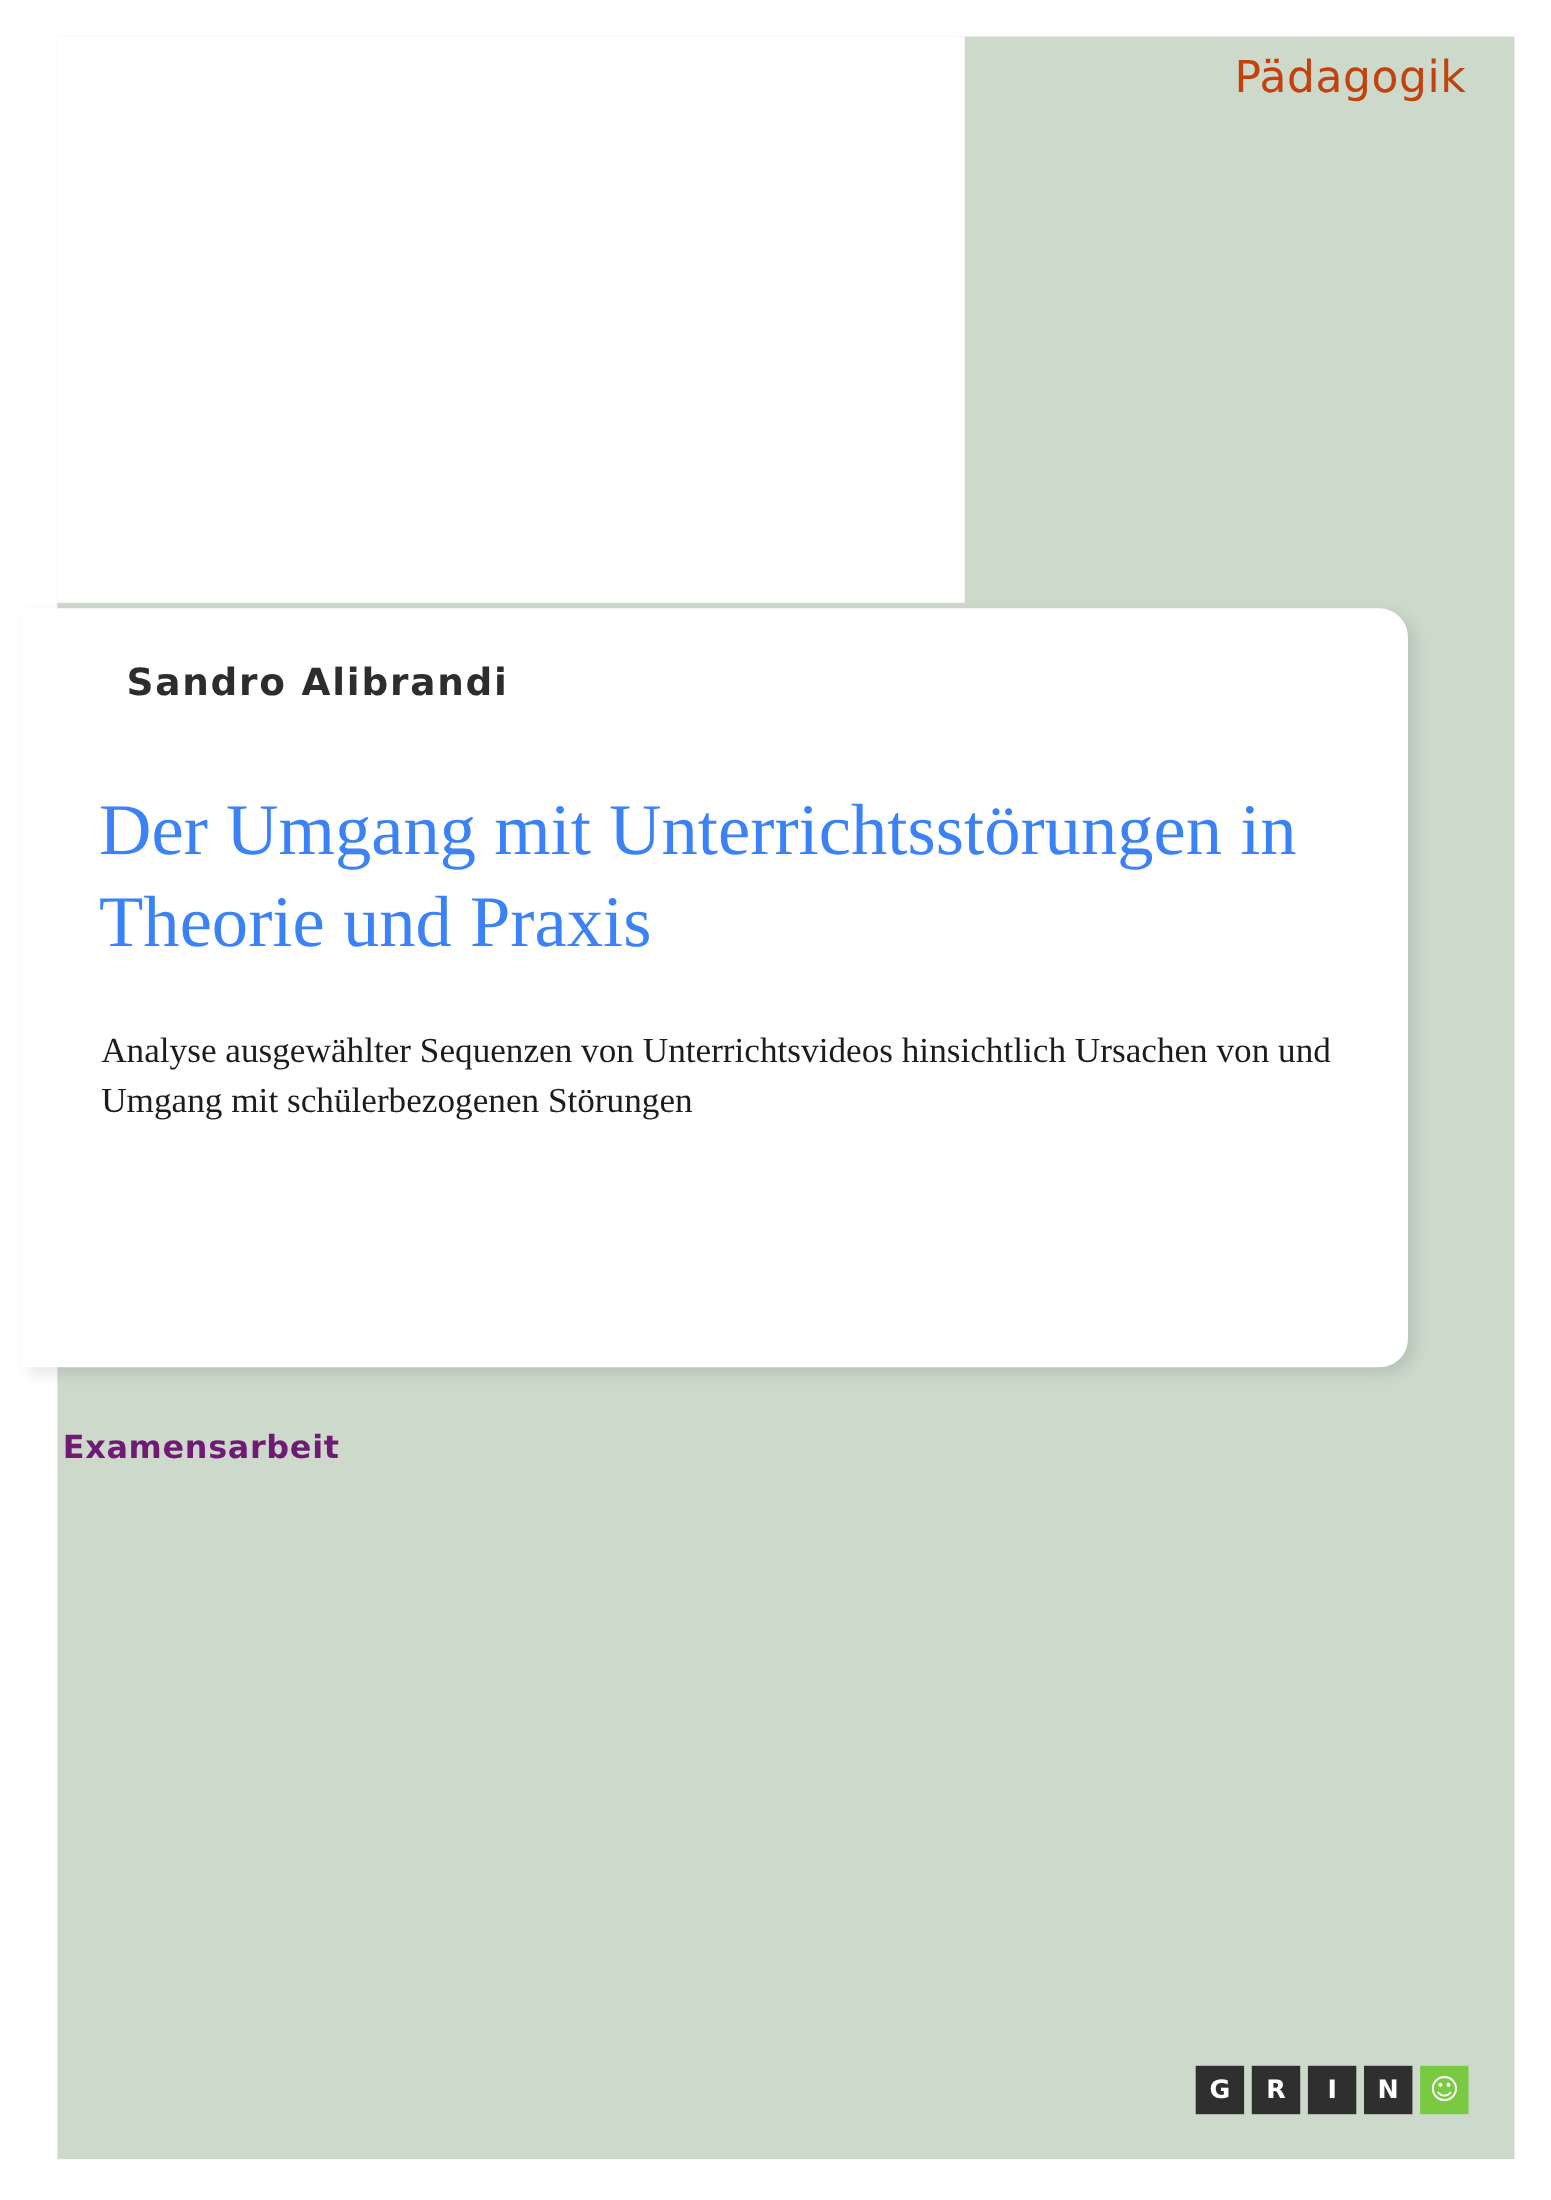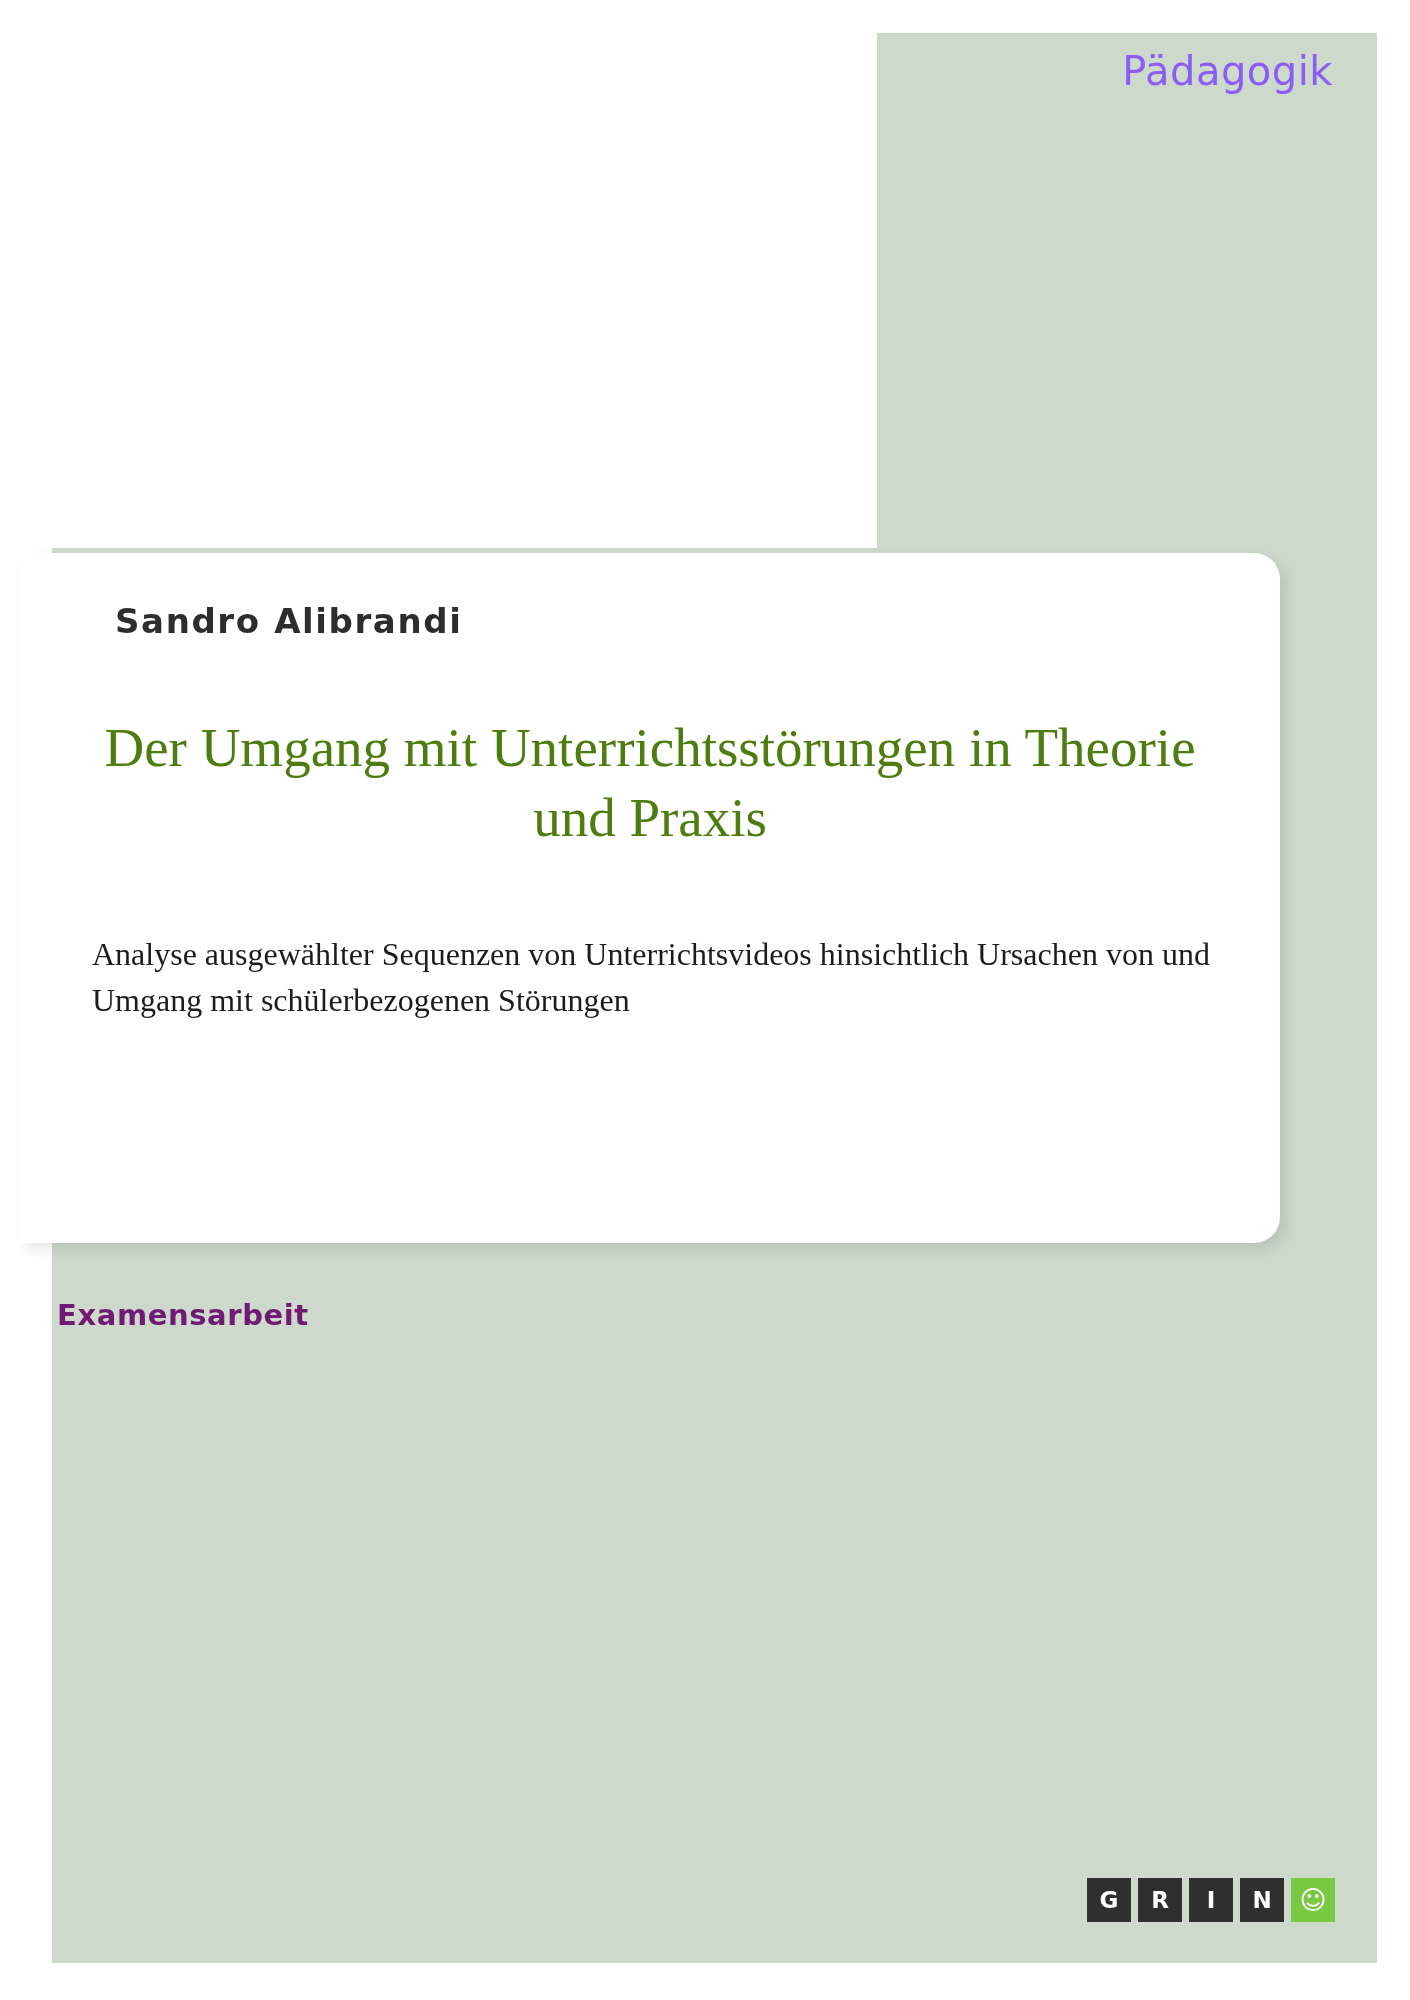--- a/index.html
+++ b/index.html
@@ -75,21 +75,21 @@
     height: 515px;
     background: #ffffff;
   }
 
   
   .subject {
     position: absolute;
     right: 77px;
     top: 48px;
     font-size: 40px;
-    color: #8b5cf6;
+    color: #c2410c;
     letter-spacing: 0.5px;
     font-family: "DejaVu Sans", sans-serif;
   }
 
   
   .title-card {
     position: absolute;
     left: 0px;
     top: 553px;
     width: 1260px;
@@ -111,24 +111,23 @@
     letter-spacing: 1.6px;
     font-family: "DejaVu Sans", sans-serif;
   }
 
   .title {
     position: absolute;
     left: 70px;
     top: 160px;
     width: 1120px;
     font-family: "Liberation Serif", serif;
-    font-size: 55px;
+    font-size: 66px;
     line-height: 1.28;
-    color: #4d7c0f;
-    text-align: center;
+    color: #3b82f6;
   }
 
   .subtitle {
     position: absolute;
     left: 72px;
     top: 378px;
     width: 1125px;
     font-family: "Liberation Serif", serif;
     font-size: 32px;
     line-height: 1.45;

